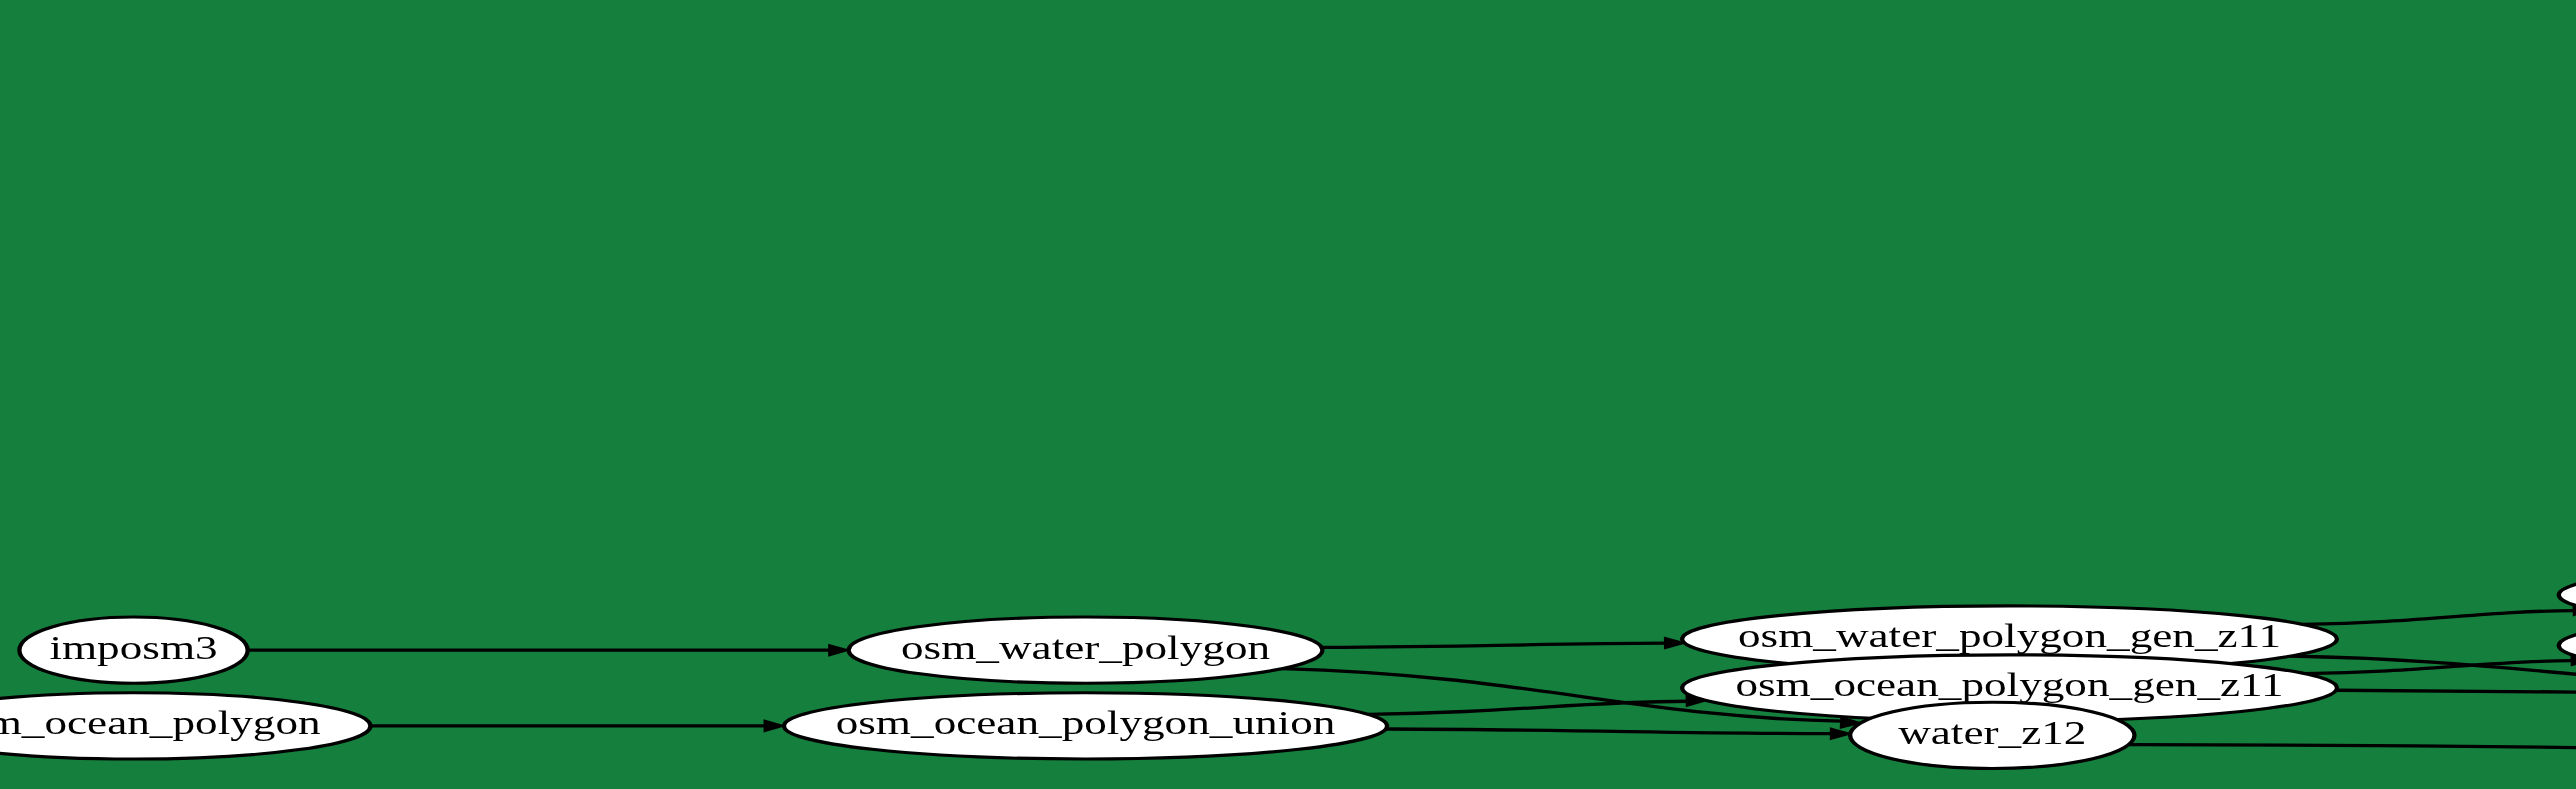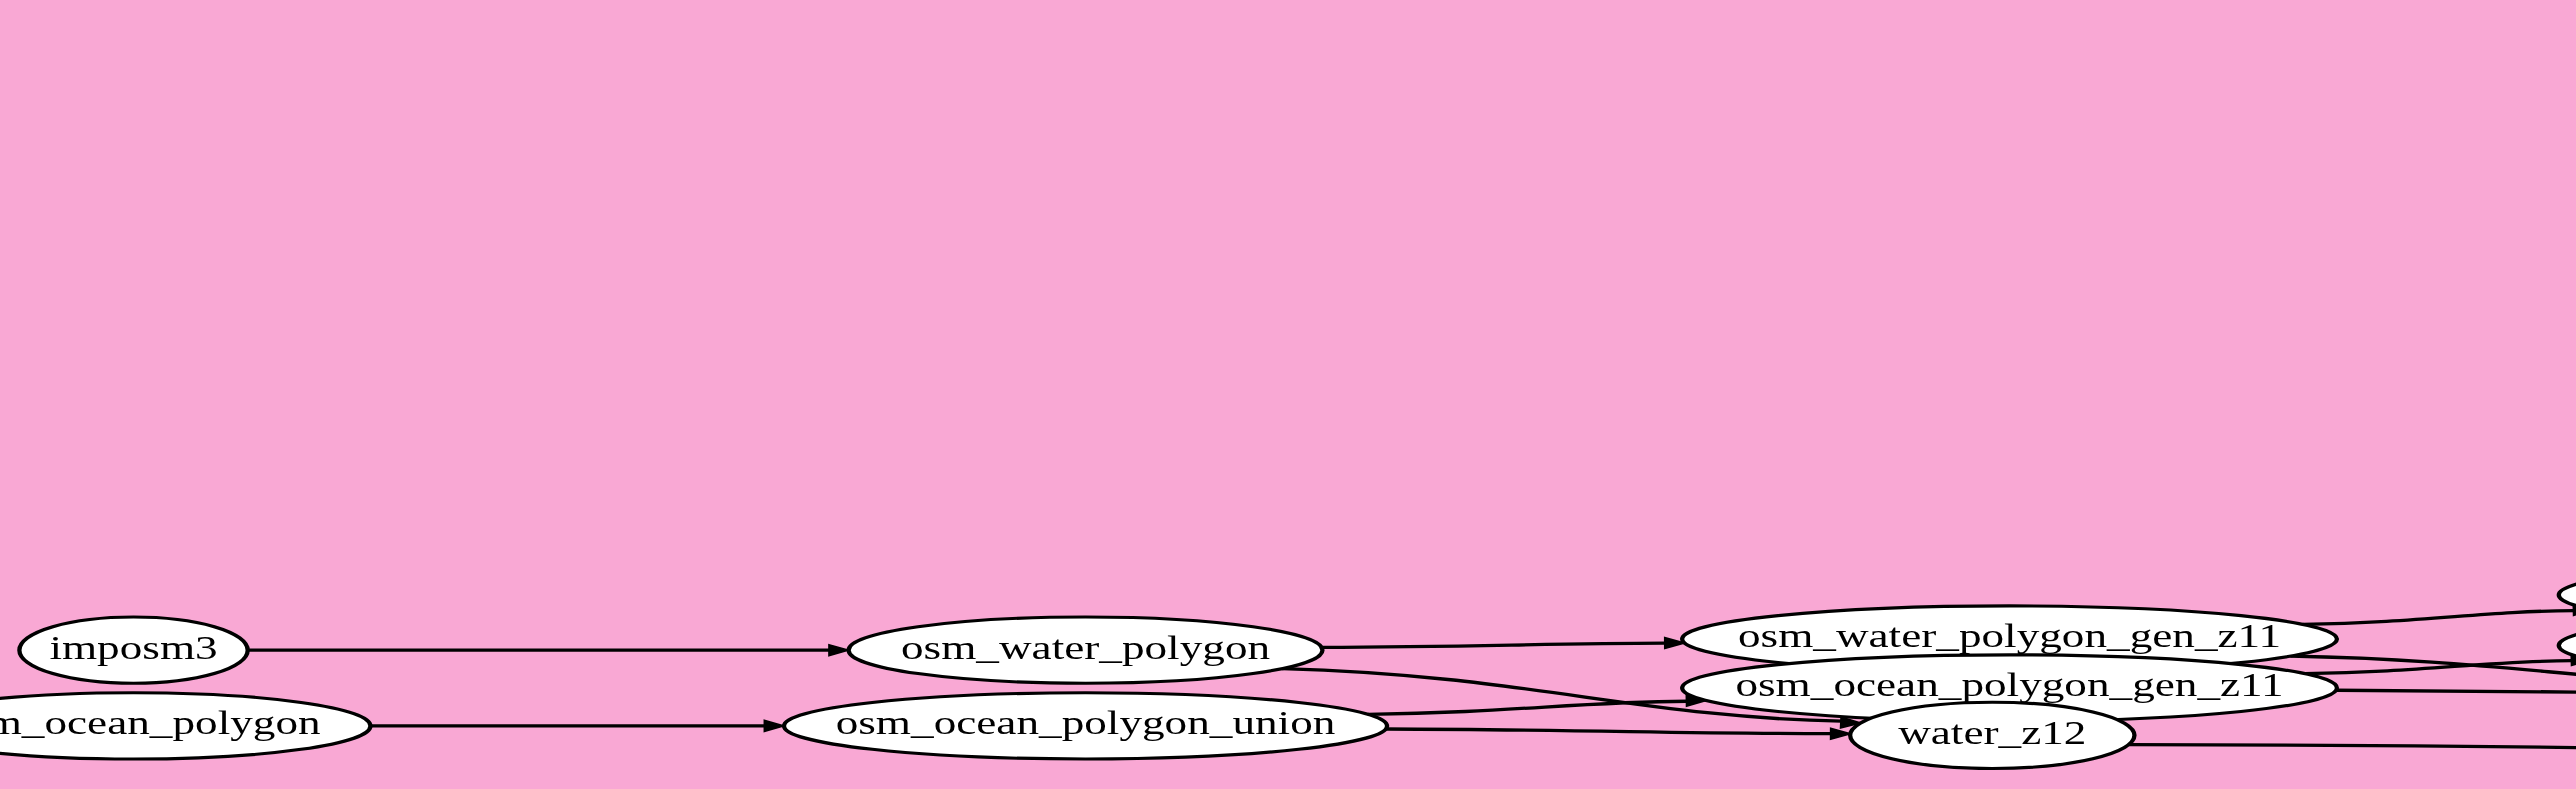--- a/index.html
+++ b/index.html
@@ -4,21 +4,21 @@
 <style>
   html, body {
     margin: 0;
     padding: 0;
     background: #ffffff;
   }
   #canvas-wrap {
     position: relative;
     width: 2576px;
     height: 789px;
-    background: #f9a8d4;
+    background: #15803d;
     overflow: hidden;
     font-family: "Liberation Serif", "DejaVu Serif", serif;
   }
   svg#graph {
     position: absolute;
     top: 0;
     left: 0;
     width: 2576px;
     height: 789px;
     display: block;

